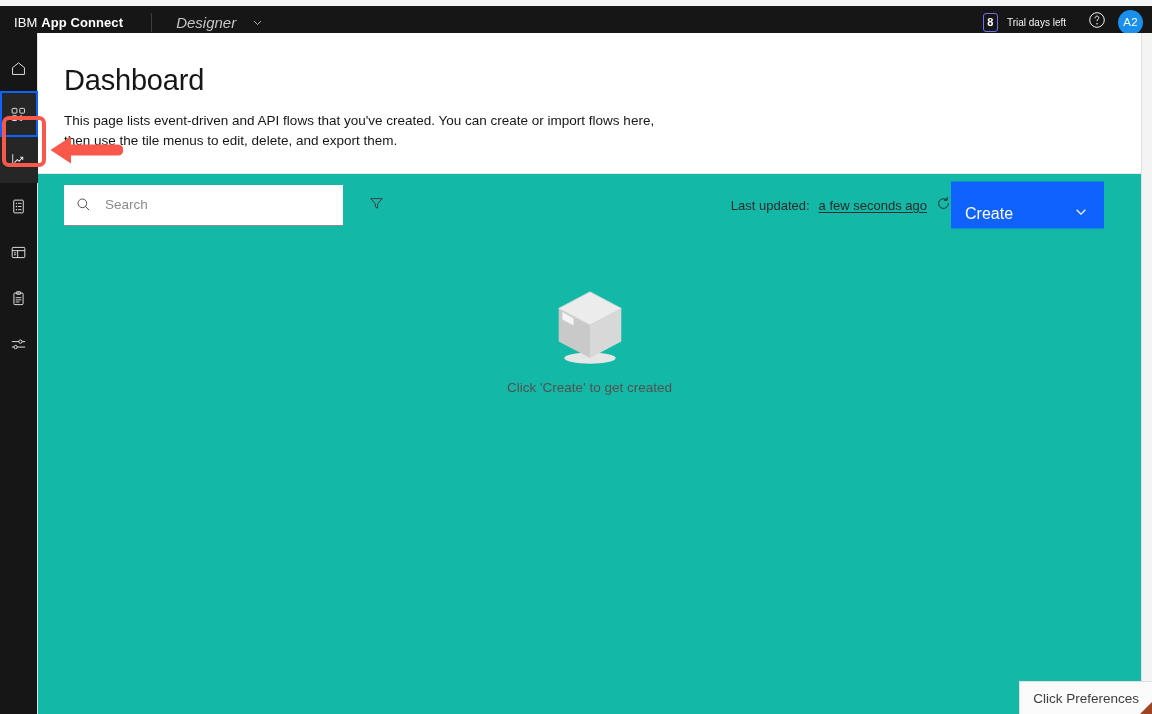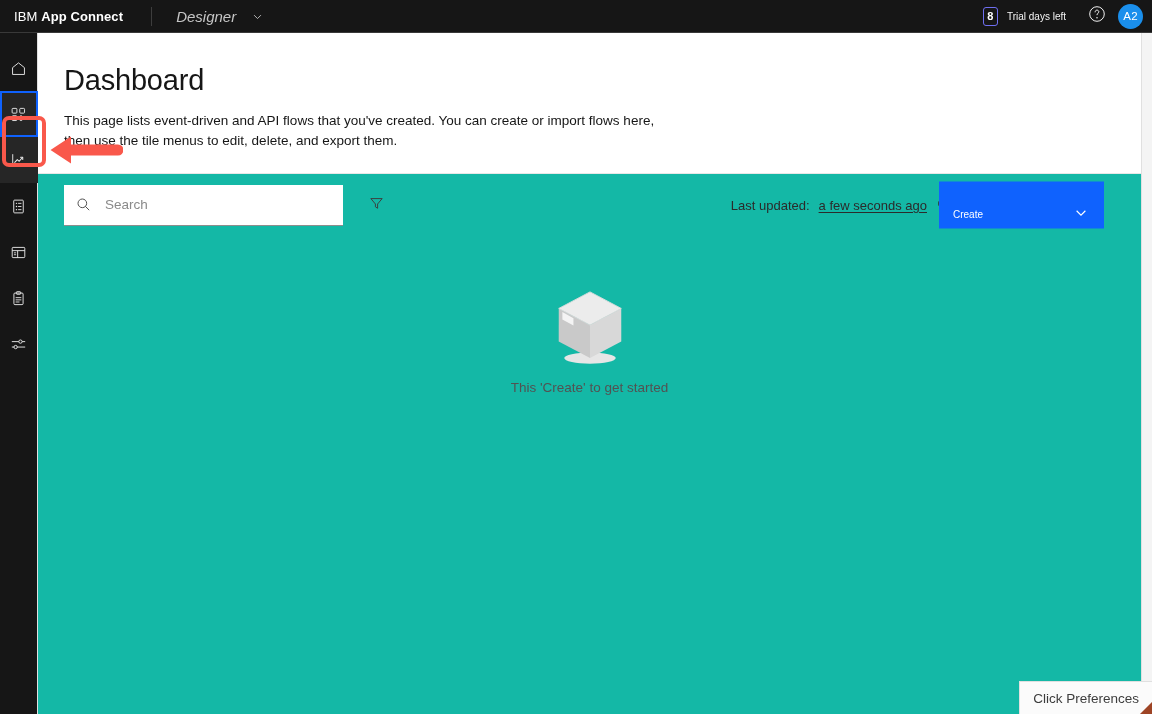--- a/index.html
+++ b/index.html
@@ -6,21 +6,21 @@
   html, body {
     width: 1152px; height: 714px;
     font-family: "Liberation Sans", sans-serif;
     background: #f4f4f4;
     overflow: hidden;
   }
   .app { position: relative; width: 1152px; height: 714px; background: #f4f4f4; }
 
   
   .topbar {
-    position: absolute; left: 0; top: 0; width: 1152px; height: 33px;
+    position: absolute; left: 0; top: 6px; width: 1152px; height: 33px;
     background: #161616; display: flex; align-items: center;
     border-bottom: 1px solid #393939;
   }
   .brand {
     padding-left: 14px; font-size: 13px; color: #ffffff;
     letter-spacing: .1px; white-space: nowrap;
   }
   .brand .ibm { font-weight: 400; }
   .brand .prod { font-weight: 700; }
   .vdiv { width: 1px; height: 19px; background: #3d3d3d; margin: 0 24px 0 28px; }
@@ -118,24 +118,24 @@
   .updated {
     position: absolute; right: 190px; top: 50%; transform: translateY(-50%);
     display: flex; align-items: center; gap: 9px;
     font-size: 13px; color: #2b2b2b; white-space: nowrap;
   }
   .updated .ts { text-decoration: underline; text-underline-offset: 2px; }
   .refresh-btn { display: flex; align-items: center; cursor: pointer; }
 
   .create-btn {
     position: absolute; right: 37px; top: 50%; transform: translateY(-50%);
-    width: 165px; height: 47px; background: #0f62fe; color: #ffffff;
+    width: 153px; height: 47px; background: #0f62fe; color: #ffffff;
     border: none; cursor: pointer; display: flex; align-items: center;
     justify-content: space-between; padding: 17px 16px 0 14px;
-    font-family: "Liberation Sans", sans-serif; font-size: 10px;
+    font-family: "Liberation Sans", sans-serif; font-size: 16px;
   }
 
   
   .empty {
     display: flex; flex-direction: column; align-items: center;
     padding-top: 42px;
   }
   .box-art { width: 92px; height: 92px; display: block; }
   .empty-title {
     margin-top: 21px; font-size: 19.5px; color: #161616; font-weight: 400;
@@ -332,21 +332,21 @@
       <span>
         <svg class="box-art" viewBox="0 0 100 100">
           <ellipse cx="50" cy="86" rx="28" ry="6" fill="#e6e6e6"></ellipse>
           <polygon points="50,14 84,32 50,50 16,32" fill="#ececec"></polygon>
           <polygon points="16,32 50,50 50,86 16,68" fill="#c9c9c9"></polygon>
           <polygon points="84,32 50,50 50,86 84,68" fill="#d8d8d8"></polygon>
           <polygon points="20,36 32,42.6 32,50.5 20,44" fill="#f4f4f4"></polygon>
           <polyline points="50,14 84,32 50,50 16,32 50,14" fill="none" stroke="#dcdcdc" stroke-width="1"></polyline>
         </svg>
       </span>
-      <div class="empty-sub">This 'Create' to get started</div>
+      <div class="empty-sub">Click 'Create' to get created</div>
     </div>
   </div>
 
   <div class="scrollgutter"></div>
 
   <div class="cookie">
     <span>Click Preferences</span>
   </div>
   <div class="corner-tr">
     <svg width="13" height="13" viewBox="0 0 13 13">

